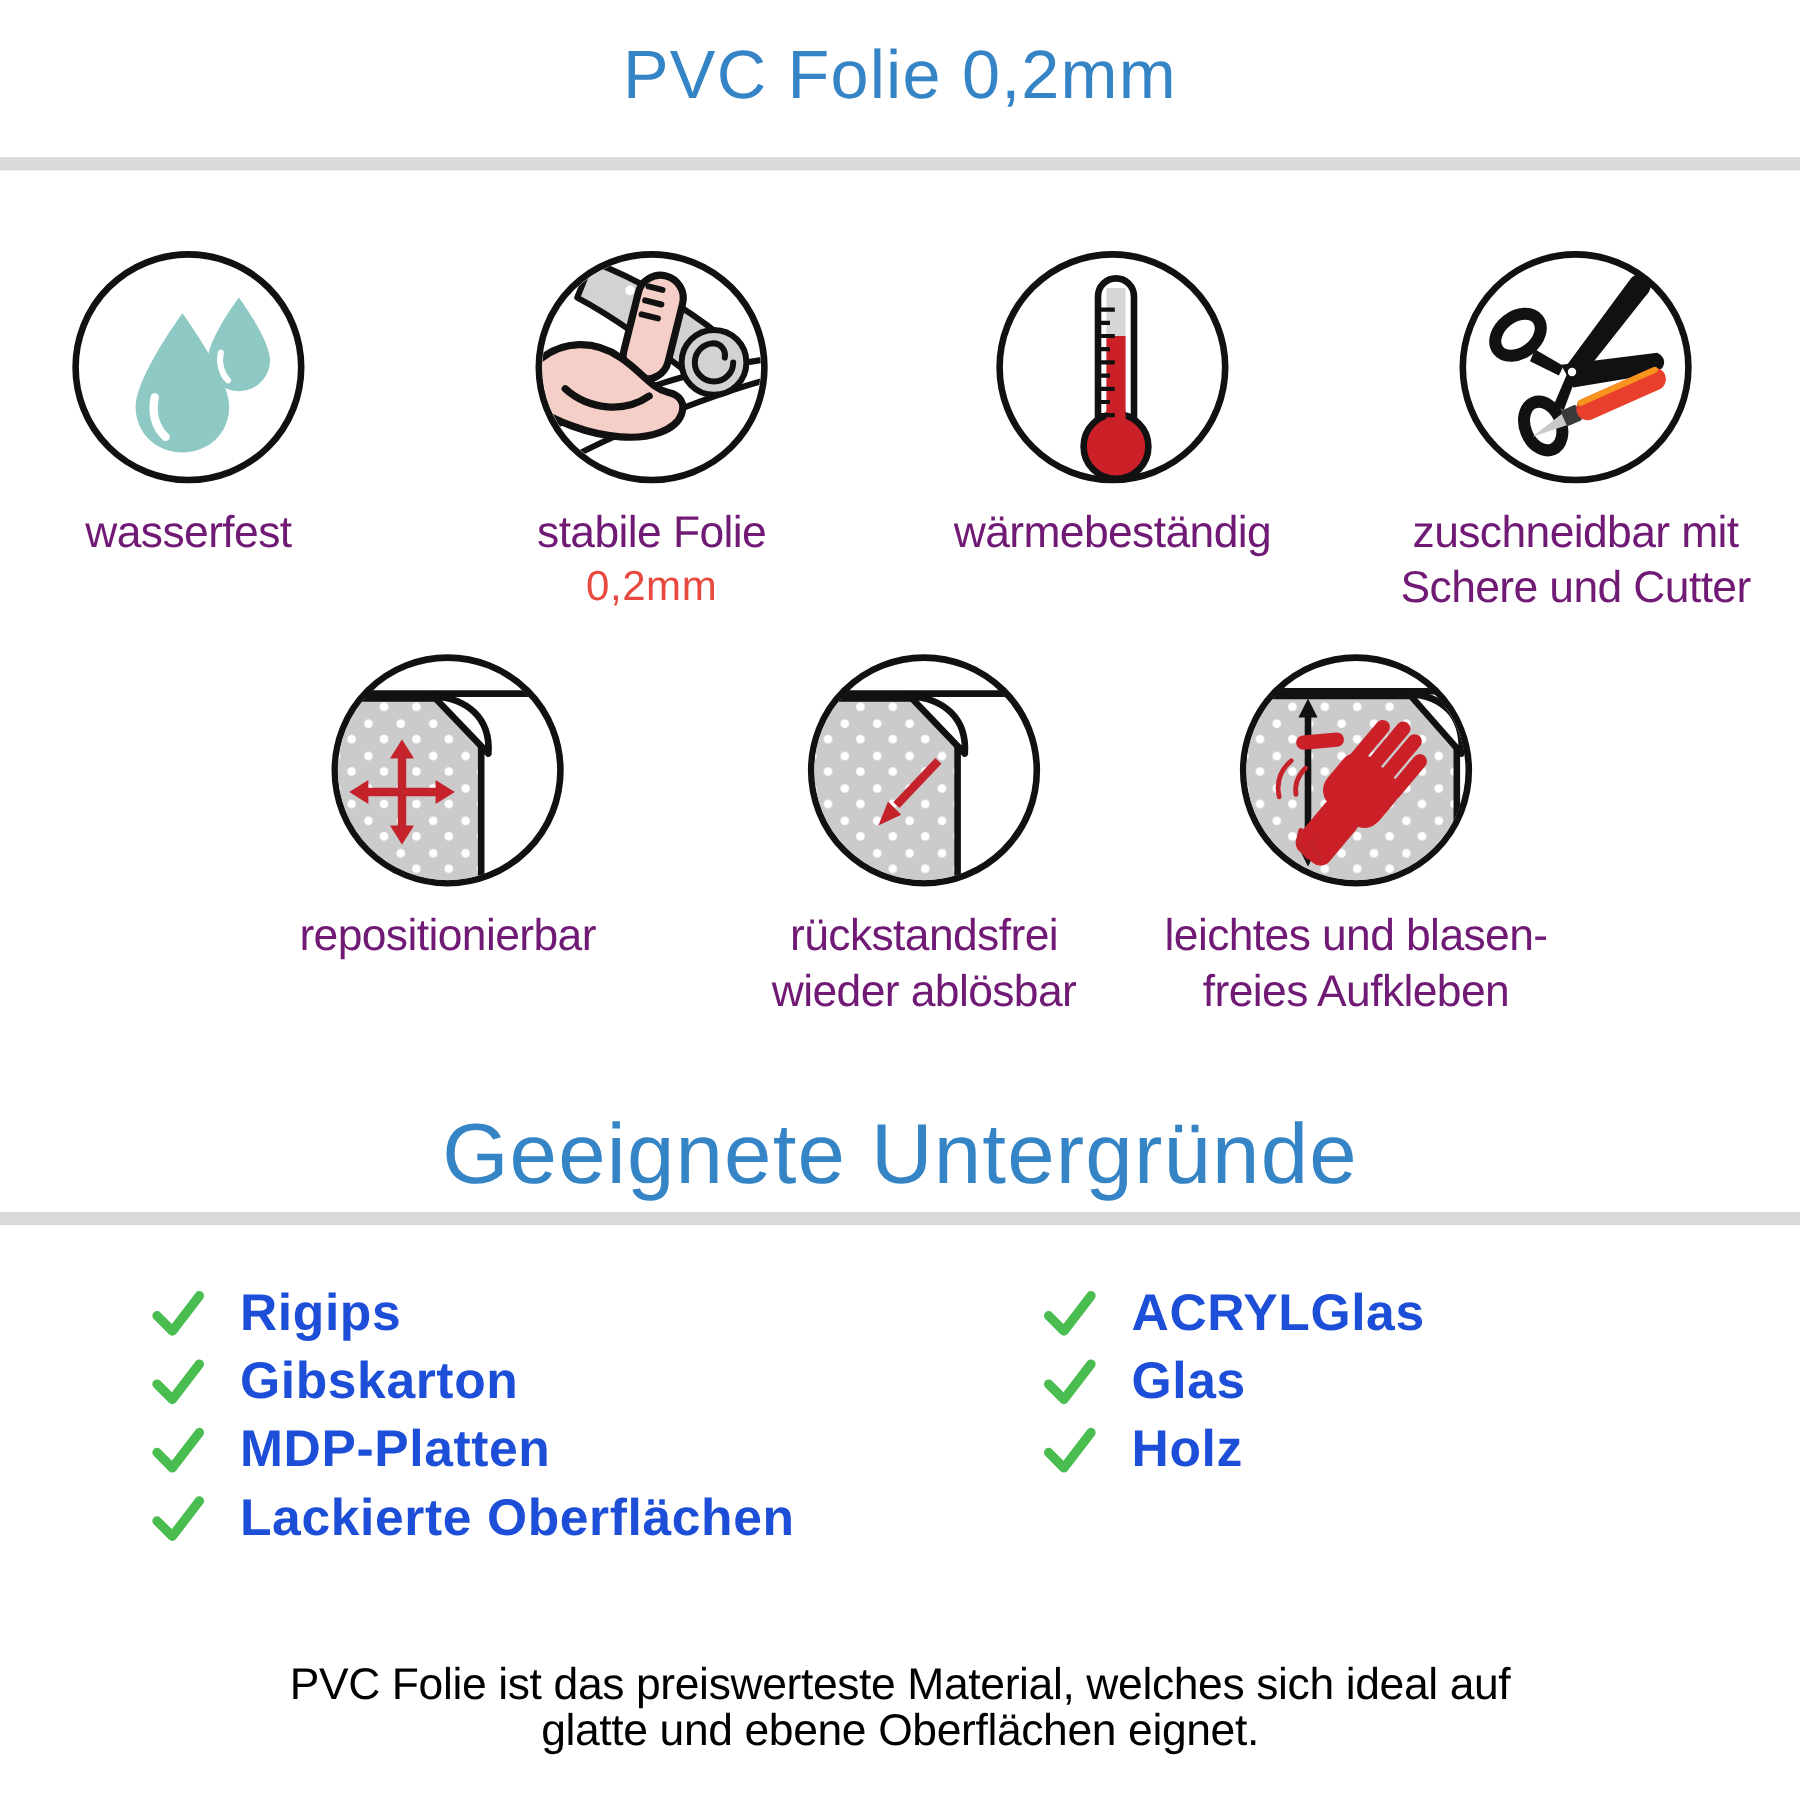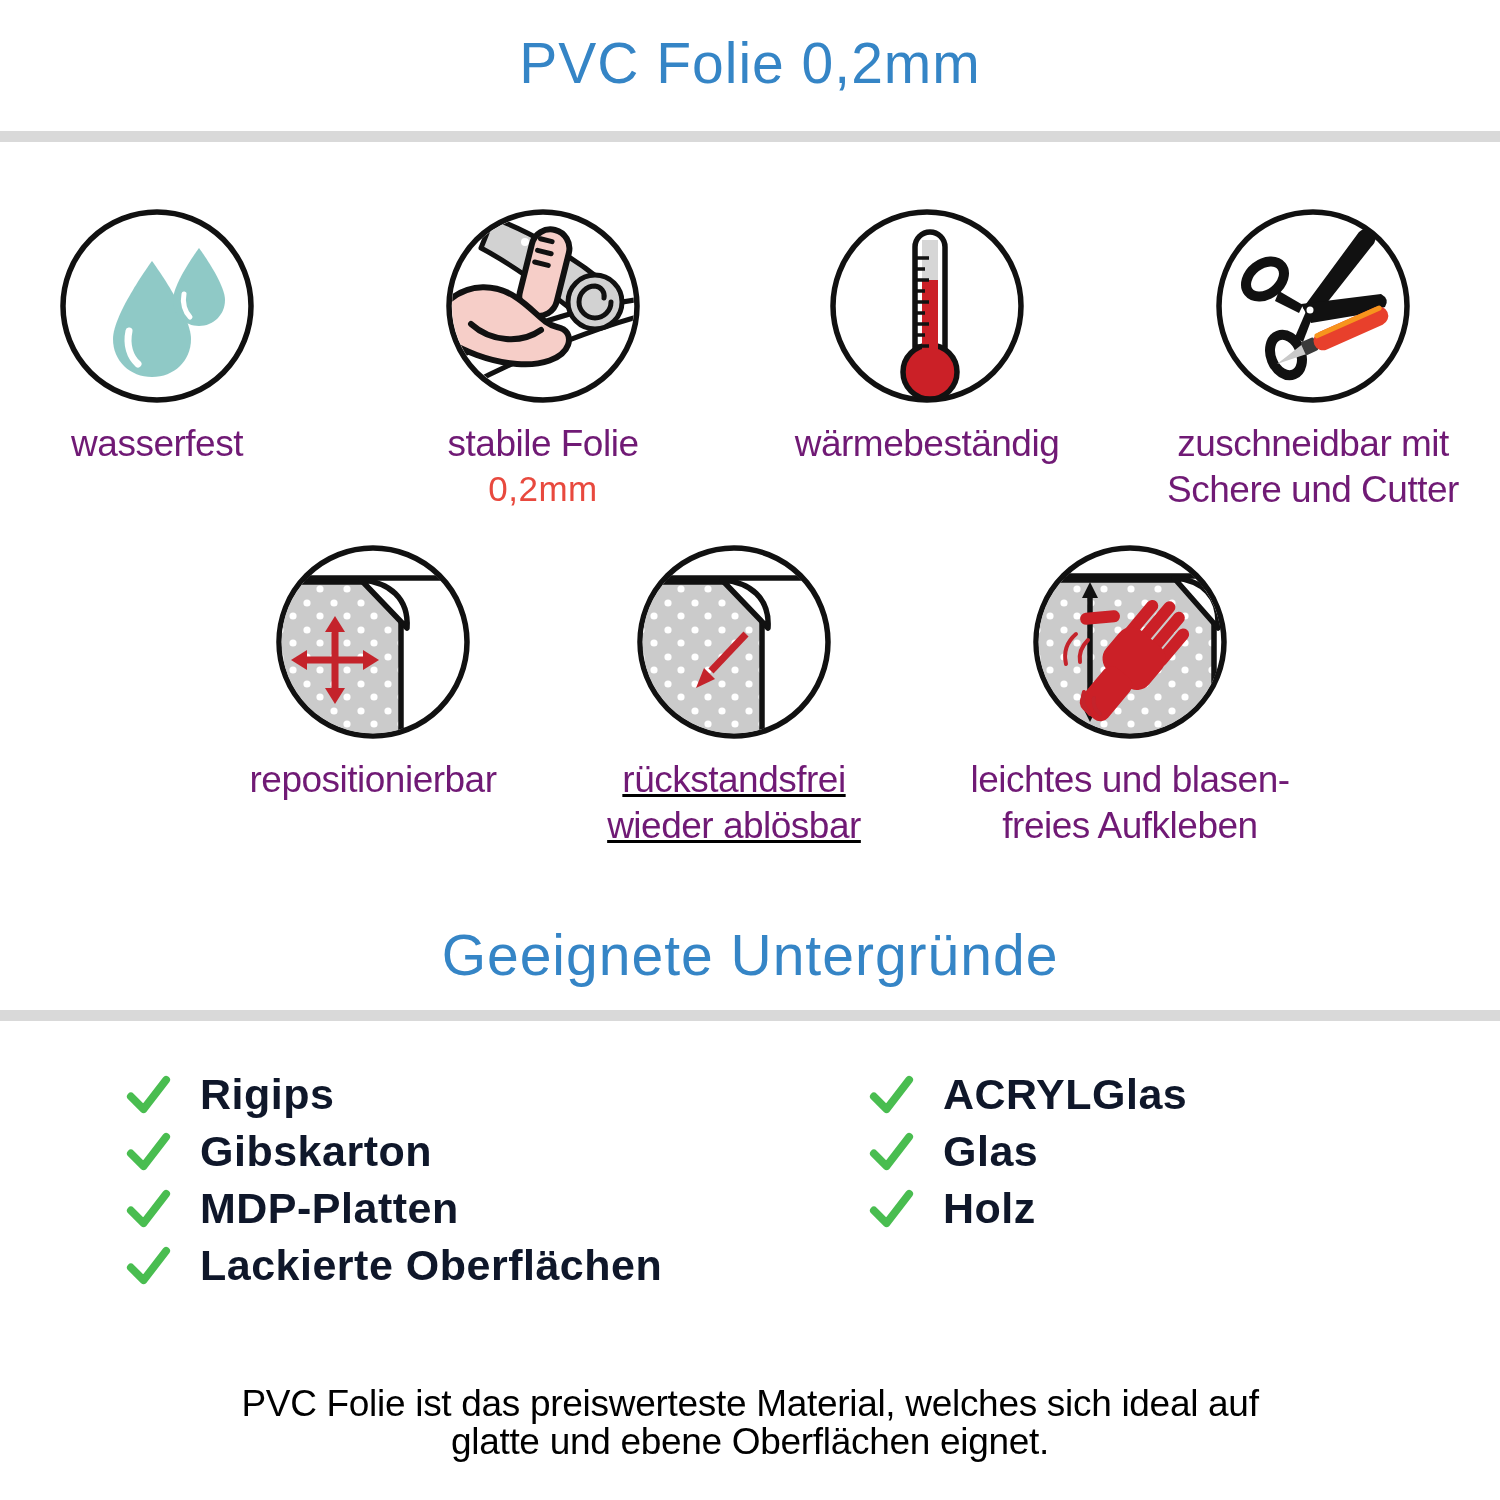--- a/index.html
+++ b/index.html
@@ -20,29 +20,29 @@
   .feature .icon-wrap{width:200px;height:200px;}
   .feature-label{
     margin-top:15px;text-align:center;font-size:37px;line-height:46px;color:#701a75;
     white-space:pre-line;letter-spacing:-0.5px;
   }
   .feature-highlight{
     margin-top:2px;text-align:center;font-size:35px;color:#e8493e;letter-spacing:0.5px;
   }
   .section-title{
     position:absolute;top:922px;left:0;width:100%;margin:0;
-    text-align:center;font-size:57px;font-weight:normal;color:#3585c6;letter-spacing:1px;
+    text-align:center;font-size:71px;font-weight:normal;color:#3585c6;letter-spacing:1px;
   }
   .check-col{position:absolute;list-style:none;margin:0;padding:0;}
   .check-col.left{left:125px;top:1066px;}
   .check-col.right{left:868px;top:1066px;}
   .check-item{display:flex;align-items:center;gap:28px;height:57px;}
   .check-item svg{flex:0 0 auto;}
   .check-label{
-    font-size:43px;color:#0f172a;font-weight:bold;letter-spacing:0.5px;
+    font-size:43px;color:#1d4ed8;font-weight:bold;letter-spacing:0.5px;
   }
   .footer-note{
     position:absolute;top:1385px;left:0;width:100%;margin:0;text-align:center;
     font-size:37px;line-height:38px;color:#000000;white-space:pre-line;letter-spacing:-0.3px;
   }
 </style>
 </head>
 <body>
 
 <div class="page">
@@ -160,21 +160,21 @@
           <polygon points="62,74 52,90 72,90"></polygon>
           <polygon points="62,162 52,146 72,146"></polygon>
           <polygon points="18,118 34,108 34,128"></polygon>
           <polygon points="106,118 90,108 90,128"></polygon>
         </g>
       </svg>
     </div>
     <div class="feature-label">repositionierbar</div>
   </div>
 
-  <div class="feature" style="left:544px;top:542px;text-decoration:underline;">
+  <div class="feature" style="left:580px;top:542px;">
     <div class="icon-wrap">
       <svg viewBox="0 0 200 200" width="200" height="200">
         <defs>
           <clipPath id="c6">
               <circle cx="100" cy="100" r="91.5"></circle>
             </clipPath>
           <pattern id="p6" width="27" height="27" patternUnits="userSpaceOnUse">
             <rect width="27" height="27" fill="#cbcbcb"></rect>
             <circle cx="7" cy="7" r="3.6" fill="#fff"></circle>
               <circle cx="20" cy="20" r="3.6" fill="#fff"></circle>

